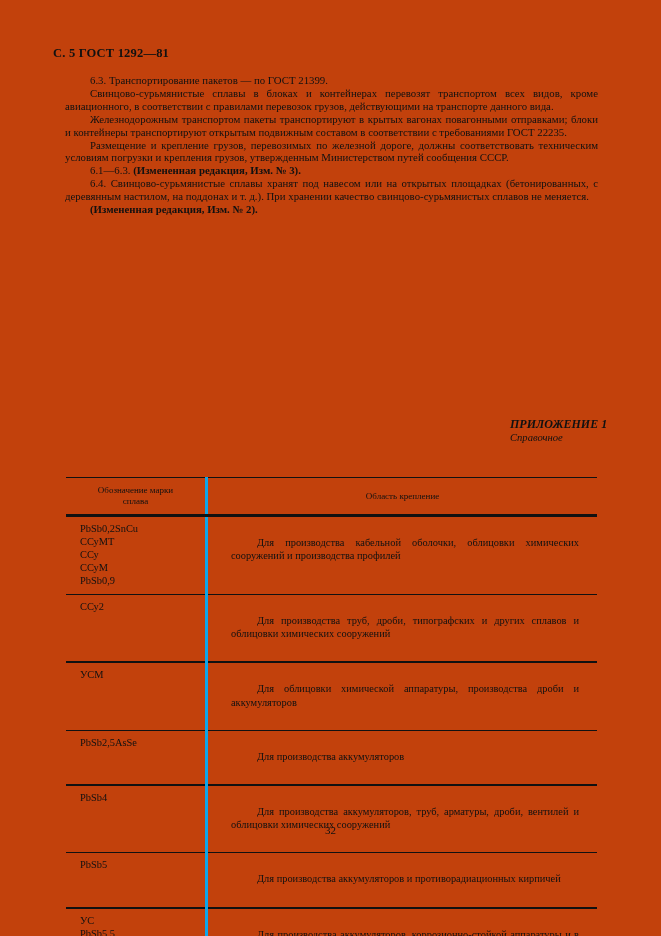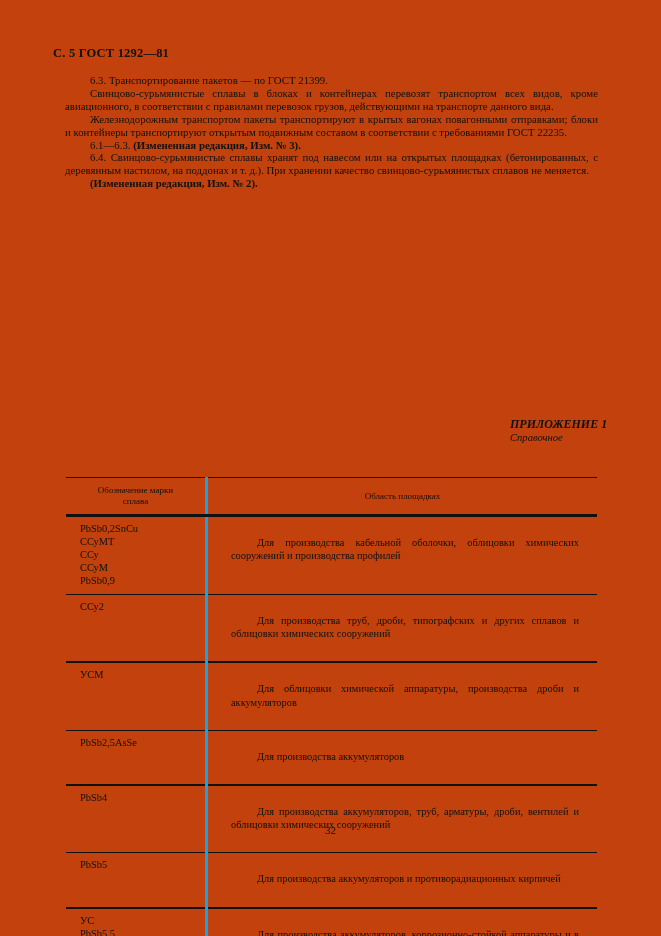--- a/index.html
+++ b/index.html
@@ -108,36 +108,37 @@
 <body>
 
 <div class="page">
 
   <div class="doc-header">С. 5 ГОСТ 1292—81</div>
 
   <div class="body-text">
     <p>6.3. Транспортирование пакетов — по ГОСТ 21399.</p>
     <p>Свинцово-сурьмянистые сплавы в блоках и контейнерах перевозят транспортом всех видов, кроме авиационного, в соответствии с правилами перевозок грузов, действующими на транспорте данного вида.</p>
     <p>Железнодорожным транспортом пакеты транспортируют в крытых вагонах повагонными отправками; блоки и контейнеры транспортируют открытым подвижным составом в соответствии с требованиями ГОСТ 22235.</p>
+    <p>Размещение и крепление грузов, перевозимых по железной дороге, должны соответствовать техническим условиям погрузки и крепления грузов, утвержденным Министерством путей сообще­ния СССР.</p>
     <p><span>6.1—6.3. </span><span class="bold">(Измененная редакция, Изм. № 3).</span></p>
     <p>6.4. Свинцово-сурьмянистые сплавы хранят под навесом или на открытых площадках (бето­нированных, с деревянным настилом, на поддонах и т. д.). При хранении качество свинцово-сурь­мянистых сплавов не меняется.</p>
     <p class="bold">(Измененная редакция, Изм. № 2).</p>
   </div>
 
   <div class="appendix">
     <div class="appendix-title">ПРИЛОЖЕНИЕ 1</div>
     <div class="appendix-subtitle">Справочное</div>
   </div>
 
   <table class="alloy-table">
     <thead>
       <tr>
         <th class="col-marks" style="white-space: pre-line;">Обозначение марки
 сплава</th>
-        <th>Область площадках</th>
+        <th>Область крепление</th>
       </tr>
     </thead>
     <tbody>
       <tr class="b-thin">
         <td class="col-marks">PbSb0,2SnCu
 ССуМТ
 ССу
 ССуМ
 PbSb0,9</td>
         <td class="col-app">

